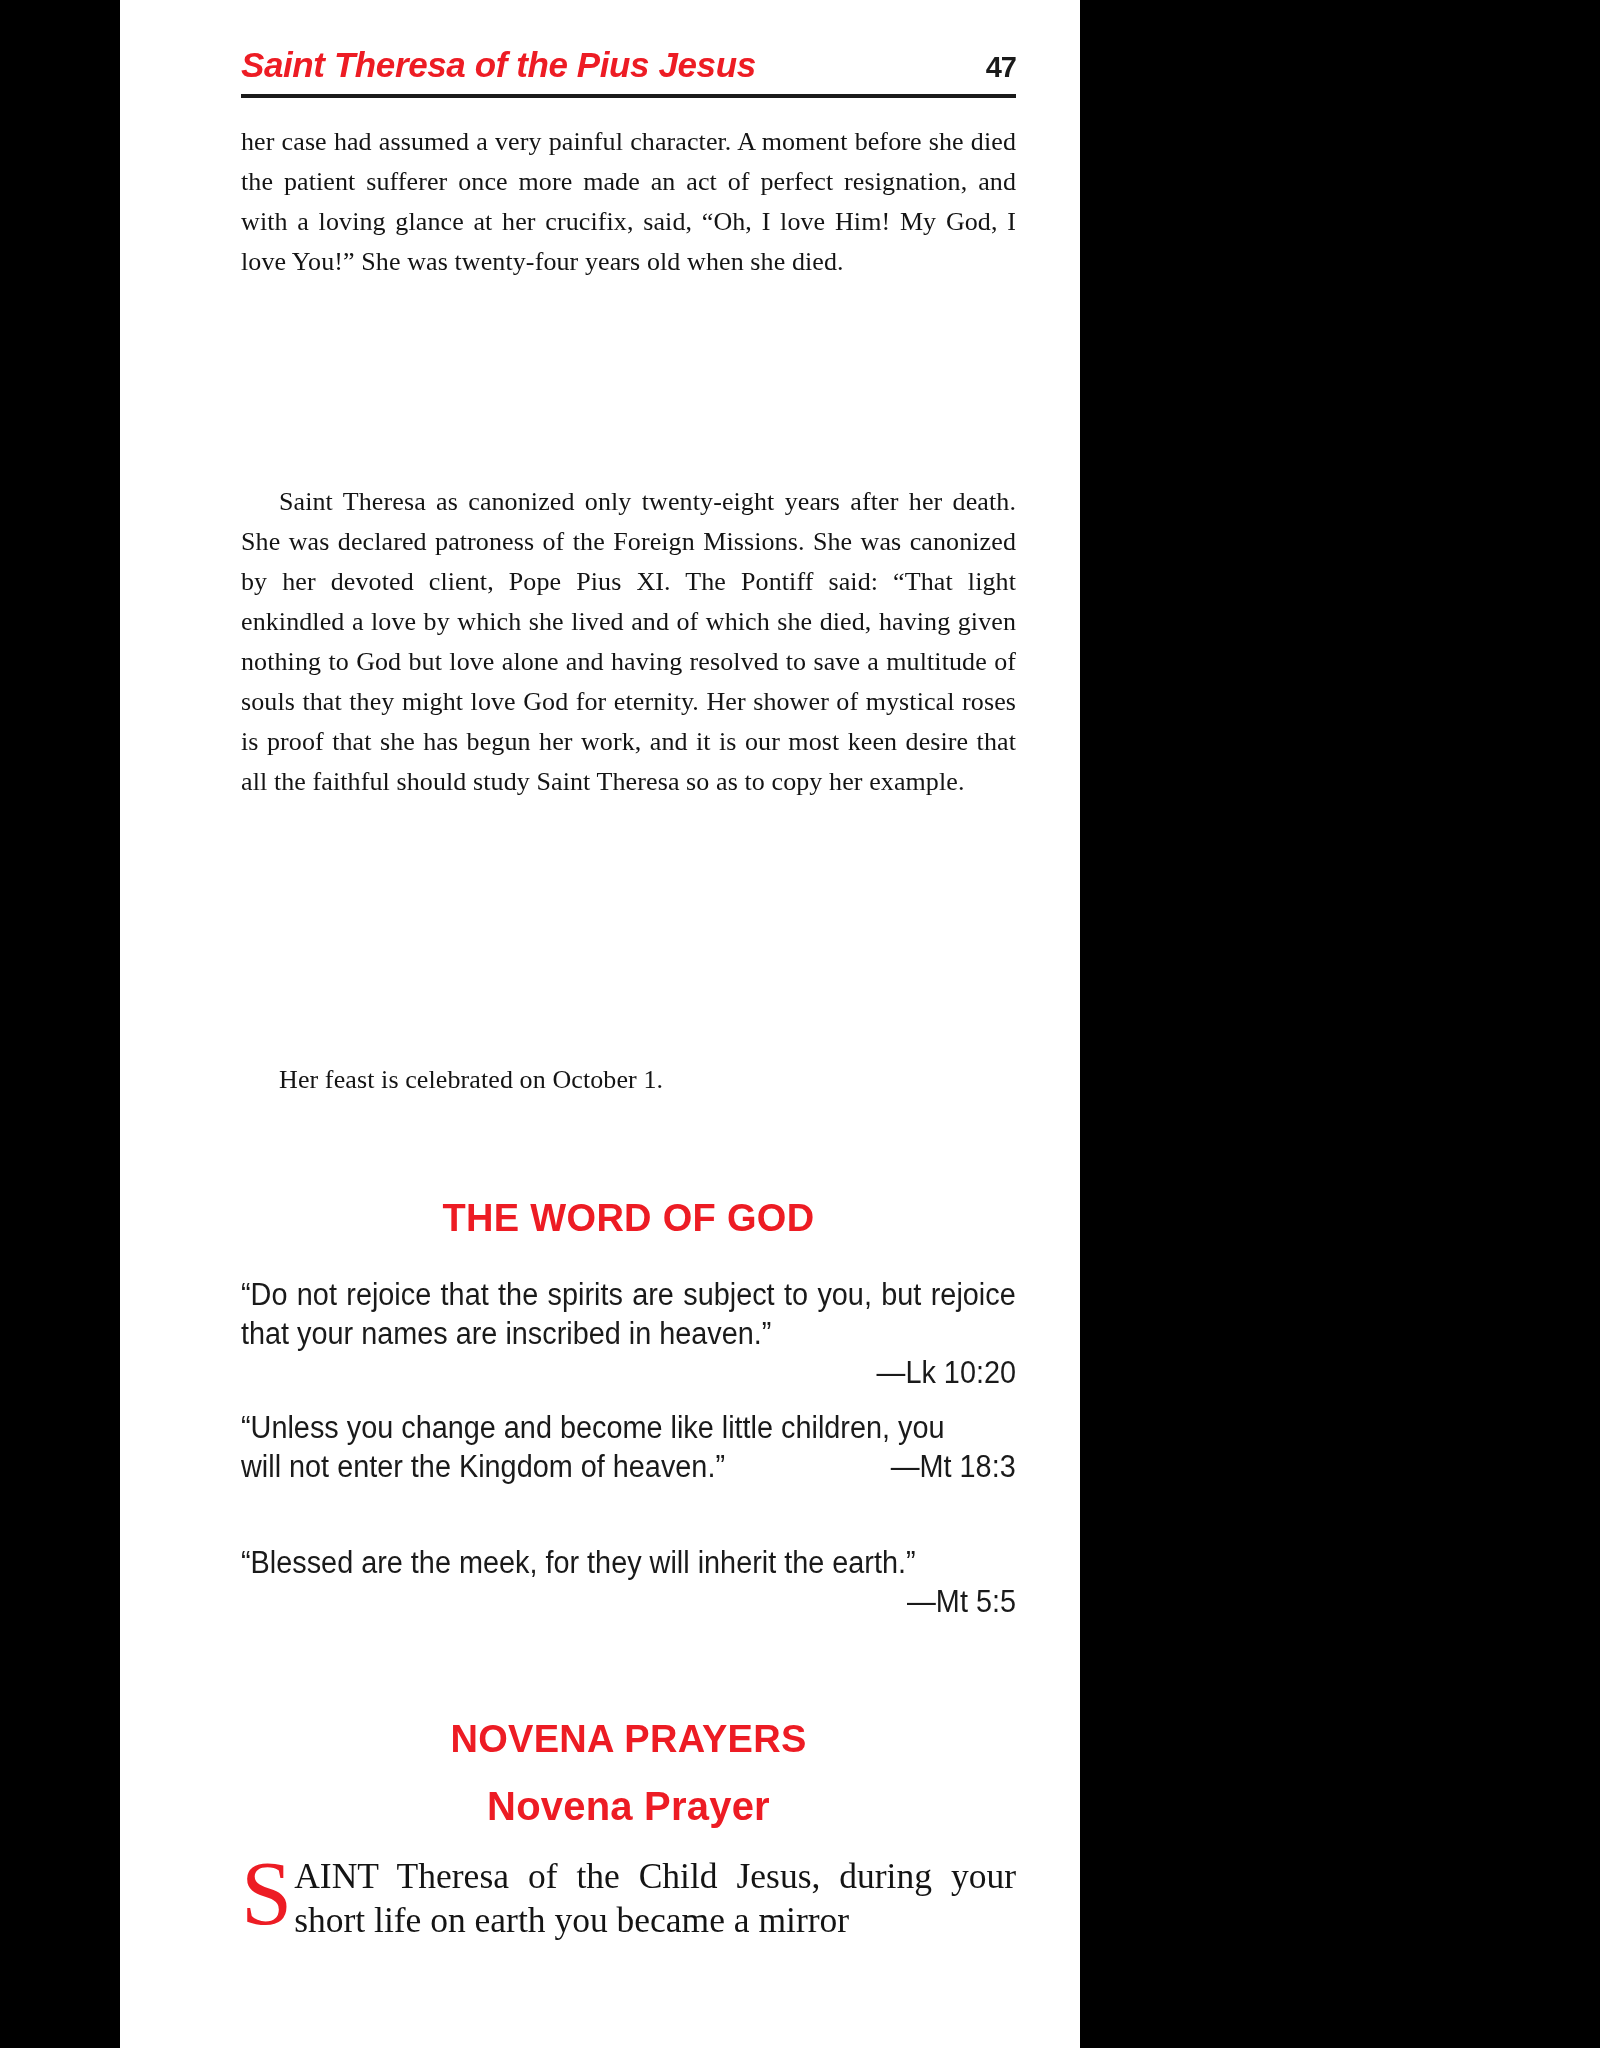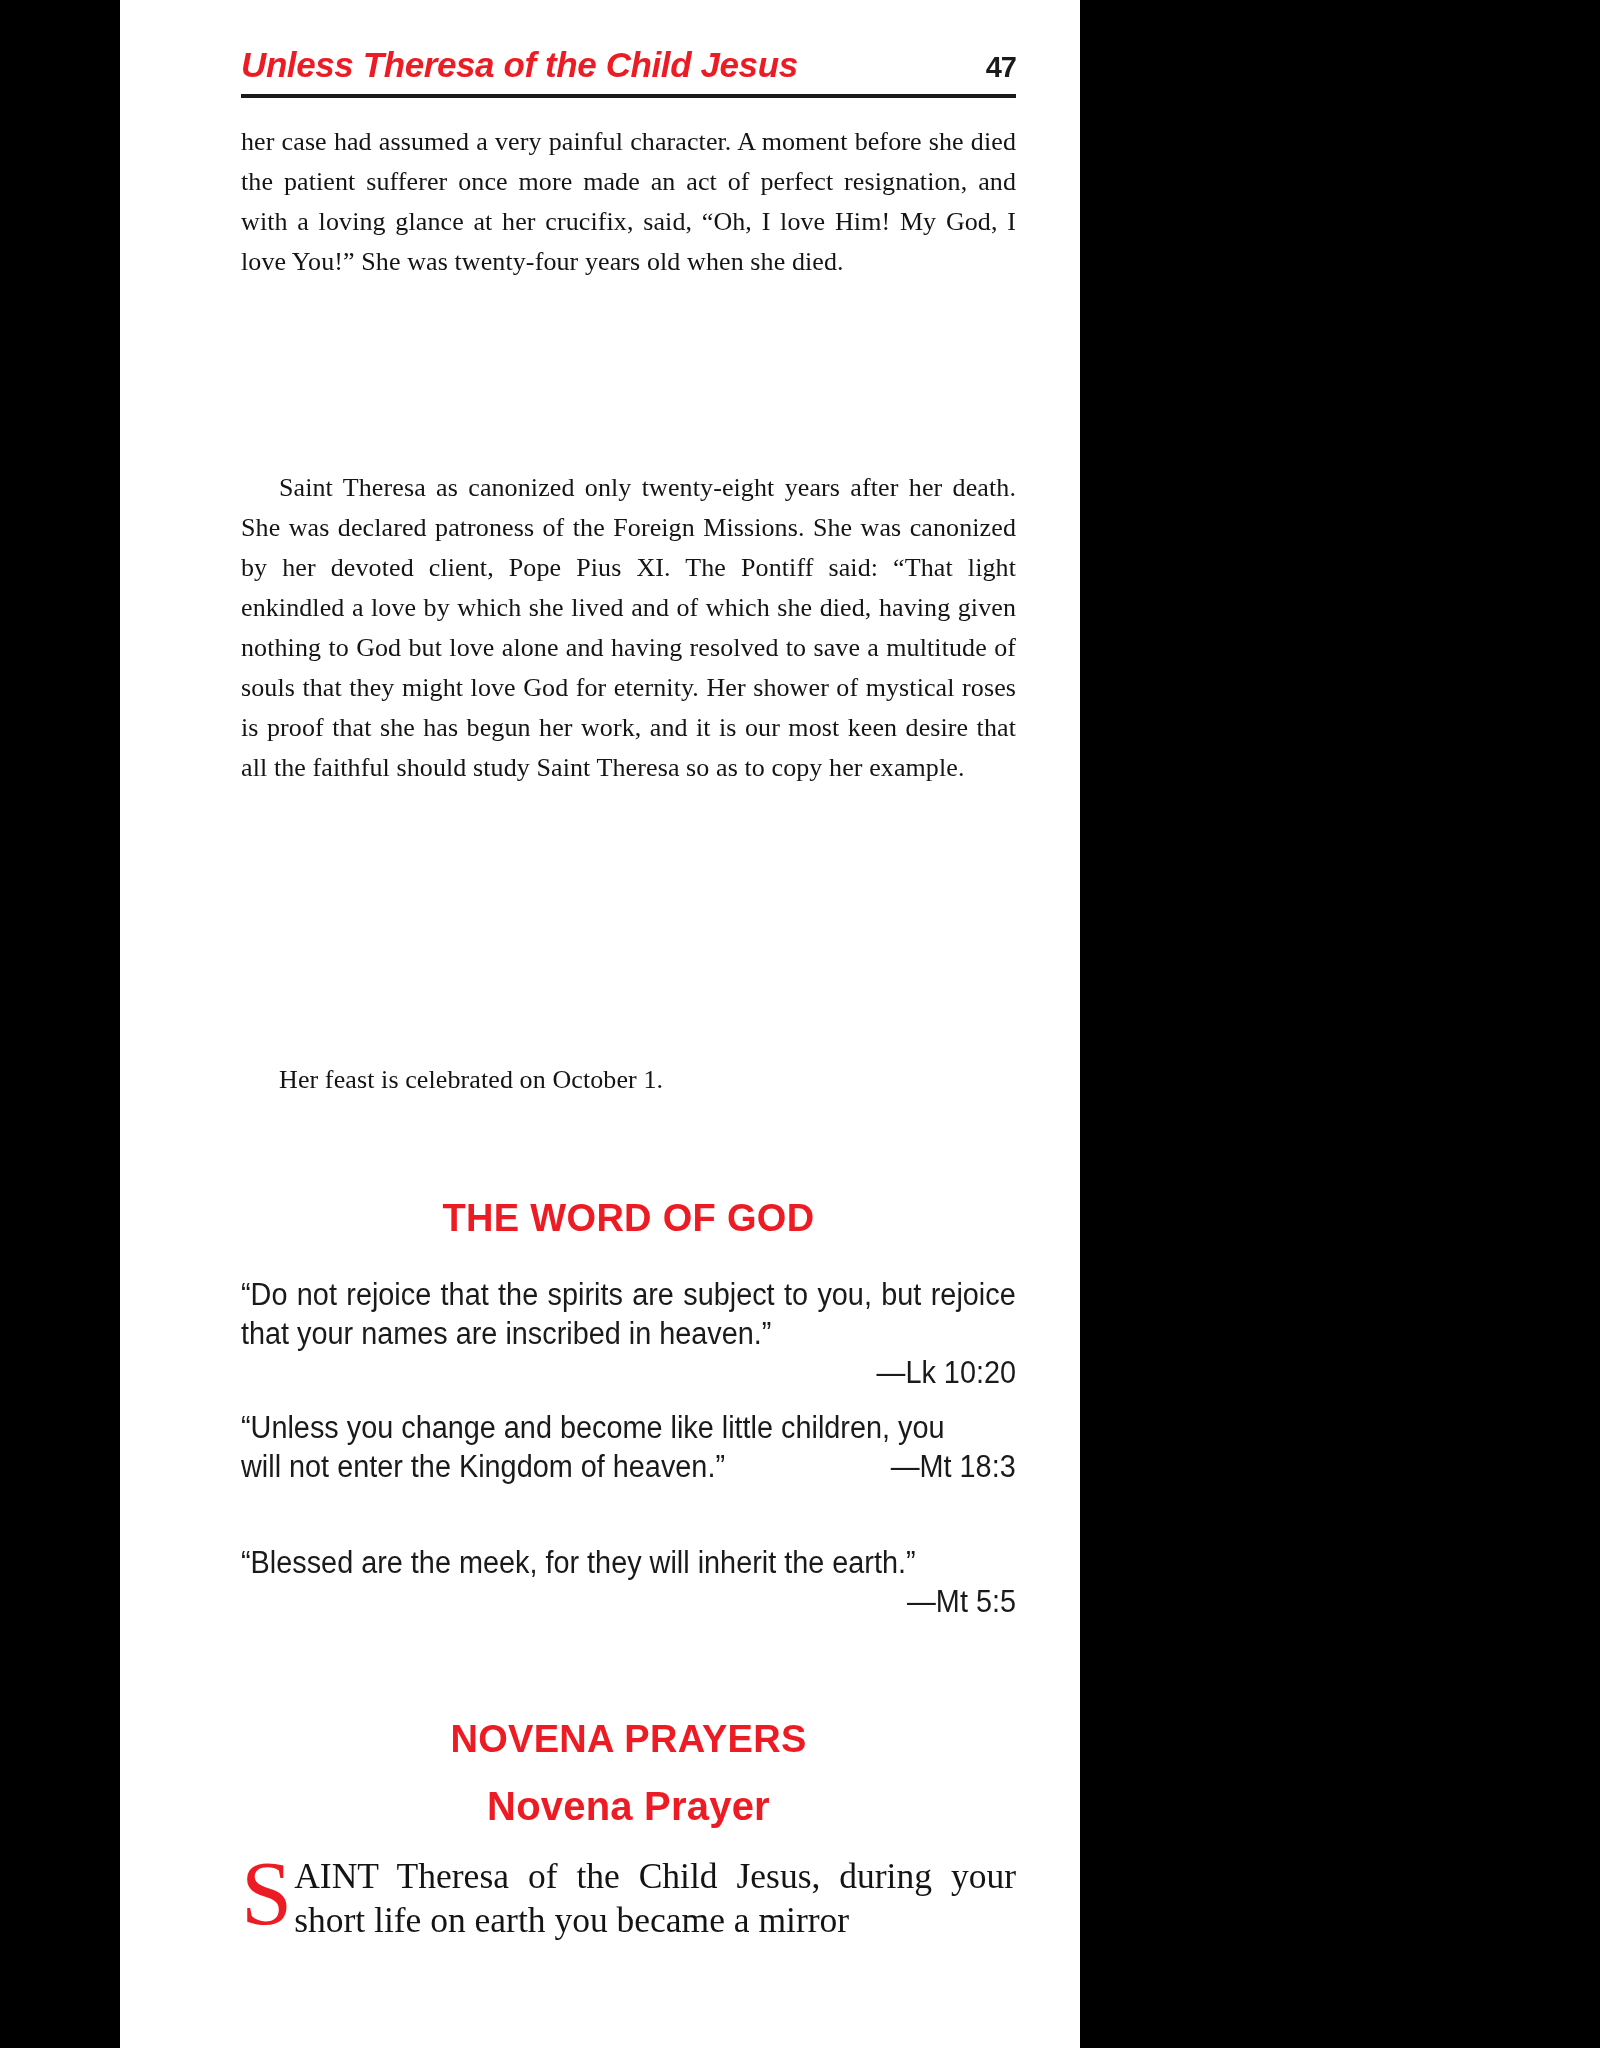--- a/index.html
+++ b/index.html
@@ -183,30 +183,30 @@
   }
 </style>
 </head>
 <body>
 
 <div id="page-wrap">
 
   <div id="page">
 
     <div id="running-head">
-      <span class="rh-title">Unless Theresa of the Child Jesus</span>
+      <span class="rh-title">Saint Theresa of the Pius Jesus</span>
       <span class="rh-page">47</span>
     </div>
     <div id="head-rule"></div>
 
     <div class="col" style="top:122px;">
       <p class="body">her case had assumed a very painful character. A moment before she died the patient sufferer once more made an act of perfect resignation, and with a loving glance at her crucifix, said, “Oh, I love Him! My God, I love You!” She was twenty-four years old when she died.</p>
     </div>
 
-    <div class="col" style="top:468px;">
+    <div class="col" style="top:482px;">
       <p class="body indent">Saint Theresa as canonized only twenty-eight years after her death. She was declared patroness of the Foreign Missions. She was canonized by her devoted client, Pope Pius XI. The Pontiff said: “That light enkindled a love by which she lived and of which she died, having given nothing to God but love alone and having resolved to save a multitude of souls that they might love God for eternity. Her shower of mystical roses is proof that she has begun her work, and it is our most keen desire that all the faithful should study Saint Theresa so as to copy her example.</p>
     </div>
 
     <div class="col" style="top:1060px;">
       <p class="body indent last-flush">Her feast is celebrated on October 1.</p>
     </div>
 
     <div class="col" style="top:1181px;">
       <h2 class="red-head">THE WORD OF GOD</h2>
     </div>

